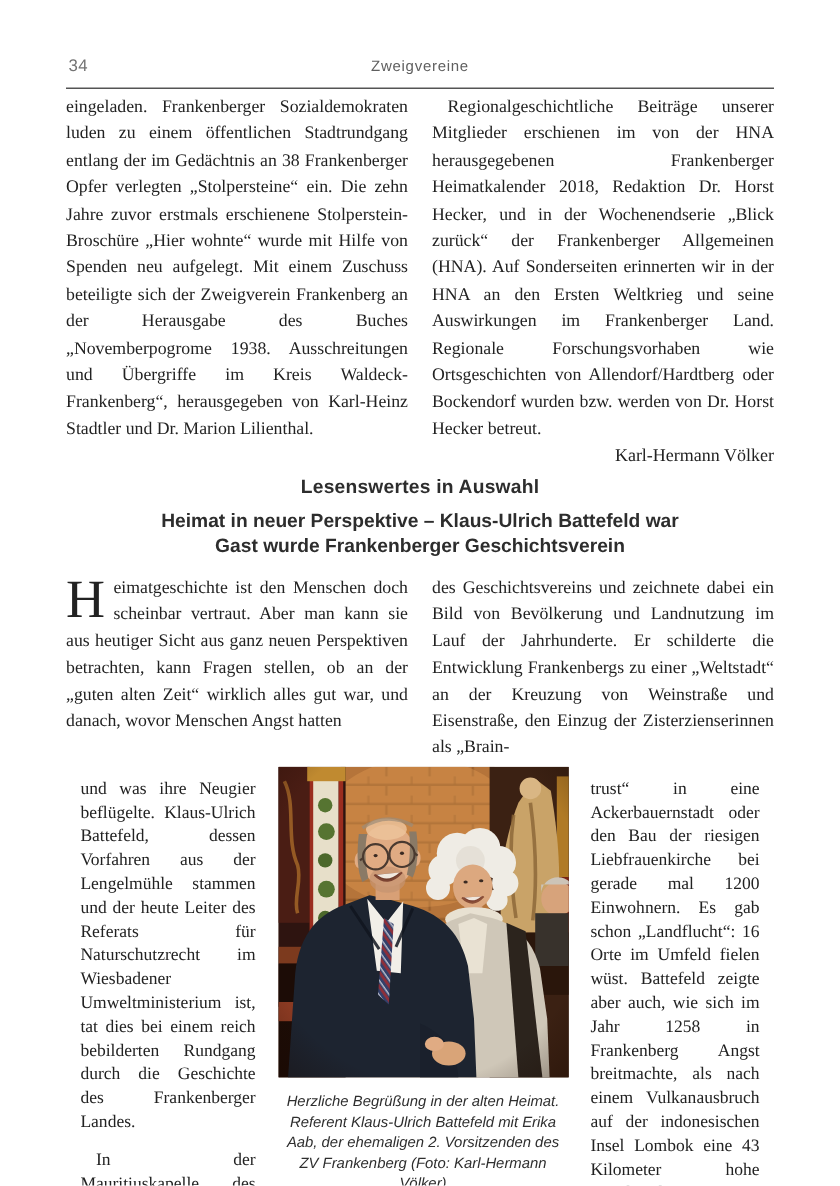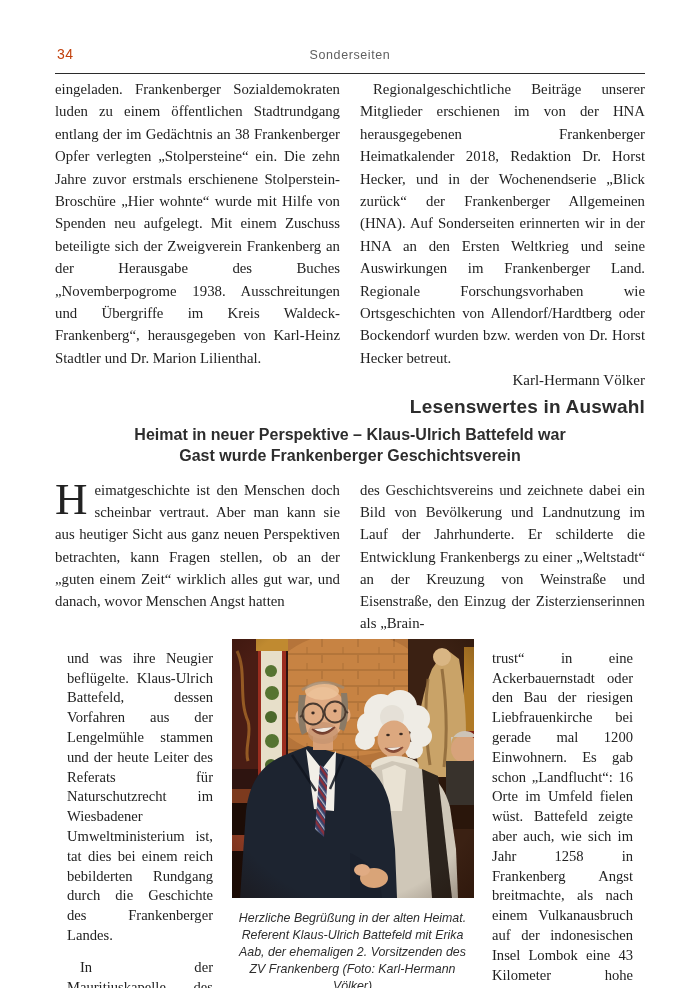--- a/index.html
+++ b/index.html
@@ -2,34 +2,34 @@
 <html lang="de"><head>
 <meta charset="utf-8">
 <style>
   html,body{margin:0;padding:0;background:#ffffff;}
   body{width:700px;height:988px;font-family:"Liberation Serif",serif;color:#222;overflow:hidden;}
   .page{width:590px;margin:0 auto;padding-top:46px;}
 
   
   .runhead{position:relative;border-bottom:1.5px solid #2b2b2b;padding-bottom:9px;height:18px;
            font-family:"Liberation Sans",sans-serif;}
-  .pagenum{position:absolute;left:2px;top:0;font-size:14px;color:#c2410c;letter-spacing:.5px;}
+  .pagenum{position:absolute;left:2px;top:0;font-size:14px;color:#737373;letter-spacing:.5px;}
   .runtitle{position:absolute;left:0;right:0;top:2px;text-align:center;font-size:12.5px;color:#5f5f5f;letter-spacing:.6px;}
 
   
   .cols{display:flex;justify-content:space-between;margin-top:4px;}
   .col{width:285px;font-size:14.8px;line-height:22.4px;text-align:justify;color:#222;
        hyphens:auto;-webkit-hyphens:auto;}
   .col p{margin:0;}
   .indent{text-indent:13px;}
   .sig{margin-top:0;text-align:right;font-size:15px;line-height:22.4px;}
 
   
-  .kicker{margin-top:7px;text-align:right;font-family:"Liberation Sans",sans-serif;
-          font-size:19px;font-weight:700;color:#2d2d2d;letter-spacing:.2px;line-height:16px;}
+  .kicker{margin-top:7px;text-align:center;font-family:"Liberation Sans",sans-serif;
+          font-size:16px;font-weight:700;color:#2d2d2d;letter-spacing:.2px;line-height:16px;}
   .title{margin-top:9px;text-align:center;font-family:"Liberation Sans",sans-serif;
          font-size:16px;font-weight:700;color:#2d2d2d;line-height:21.5px;}
   .title span{display:block;}
 
   
   .wide{margin-top:12px;}
   .wide .col{line-height:22.3px;}
   .dropcap{float:left;font-size:45px;line-height:37px;padding:2px 7px 0 0;color:#222;
            font-family:"Liberation Serif",serif;}
 
@@ -45,42 +45,42 @@
            font-family:"Liberation Sans",sans-serif;font-style:italic;
            font-size:12.4px;line-height:17px;color:#2e2e2e;}
 </style>
 </head>
 <body>
 
 <div class="page">
 
   <div class="runhead">
     <span class="pagenum">34</span>
-    <span class="runtitle">Sonderseiten</span>
+    <span class="runtitle">Zweigvereine</span>
   </div>
 
   <div class="cols">
     <div class="col">
       <p>eingeladen. Frankenberger Sozialdemokraten luden zu einem öffentlichen Stadtrundgang entlang der im Gedächtnis an 38 Frankenberger Opfer verlegten „Stolpersteine“ ein. Die zehn Jahre zuvor erstmals erschienene Stolperstein-Broschüre „Hier wohnte“ wurde mit Hilfe von Spenden neu aufgelegt. Mit einem Zuschuss beteiligte sich der Zweigverein Frankenberg an der Herausgabe des Buches „Novemberpogrome 1938. Ausschreitungen und Übergriffe im Kreis Waldeck-Frankenberg“, herausgegeben von Karl-Heinz Stadtler und Dr. Marion Lilienthal.</p>
     </div>
     <div class="col">
       <p class="indent">Regionalgeschichtliche Beiträge unserer Mitglieder erschienen im von der HNA herausgegebenen Frankenberger Heimatkalender 2018, Redaktion Dr. Horst Hecker, und in der Wochenendserie „Blick zurück“ der Frankenberger Allgemeinen (HNA). Auf Sonderseiten erinnerten wir in der HNA an den Ersten Weltkrieg und seine Auswirkungen im Frankenberger Land. Regionale Forschungsvorhaben wie Ortsgeschichten von Allendorf/Hardtberg oder Bockendorf wurden bzw. werden von Dr. Horst Hecker betreut.</p>
       <p class="sig">Karl-Hermann Völker</p>
     </div>
   </div>
 
   <div class="kicker">Lesenswertes in Auswahl</div>
   <div class="title">
     <span>Heimat in neuer Perspektive – Klaus-Ulrich Battefeld war</span>
     <span>Gast wurde Frankenberger Geschichtsverein</span>
   </div>
 
   <div class="cols wide">
     <div class="col">
-      <p><span class="dropcap">H</span><span>eimatgeschichte ist den Menschen doch scheinbar vertraut. Aber man kann sie aus heutiger Sicht aus ganz neuen Perspektiven betrachten, kann Fragen stellen, ob an der „guten einem Zeit“ wirklich alles gut war, und danach, wovor Menschen Angst hatten</span></p>
+      <p><span class="dropcap">H</span><span>eimatgeschichte ist den Menschen doch scheinbar vertraut. Aber man kann sie aus heutiger Sicht aus ganz neuen Perspektiven betrachten, kann Fragen stellen, ob an der „guten alten Zeit“ wirklich alles gut war, und danach, wovor Menschen Angst hatten</span></p>
     </div>
     <div class="col">
       <p>des Geschichtsvereins und zeichnete dabei ein Bild von Bevölkerung und Landnutzung im Lauf der Jahrhunderte. Er schilderte die Entwicklung Frankenbergs zu einer „Weltstadt“ an der Kreuzung von Weinstraße und Eisenstraße, den Einzug der Zisterzienserinnen als „Brain-</p>
     </div>
   </div>
 
   <div class="mid">
     <div class="narrow">
       <p>und was ihre Neugier beflügelte. Klaus-Ulrich Battefeld, dessen Vorfahren aus der Lengelmühle stammen und der heute Leiter des Referats für Naturschutzrecht im Wiesbadener Umweltministerium ist, tat dies bei einem reich bebilderten Rundgang durch die Geschichte des Frankenberger Landes.</p>
       <p class="indent">In der Mauritiuskapelle des Museums im Kloster Frankenberg sprach Battefeld auf Einladung</p>

